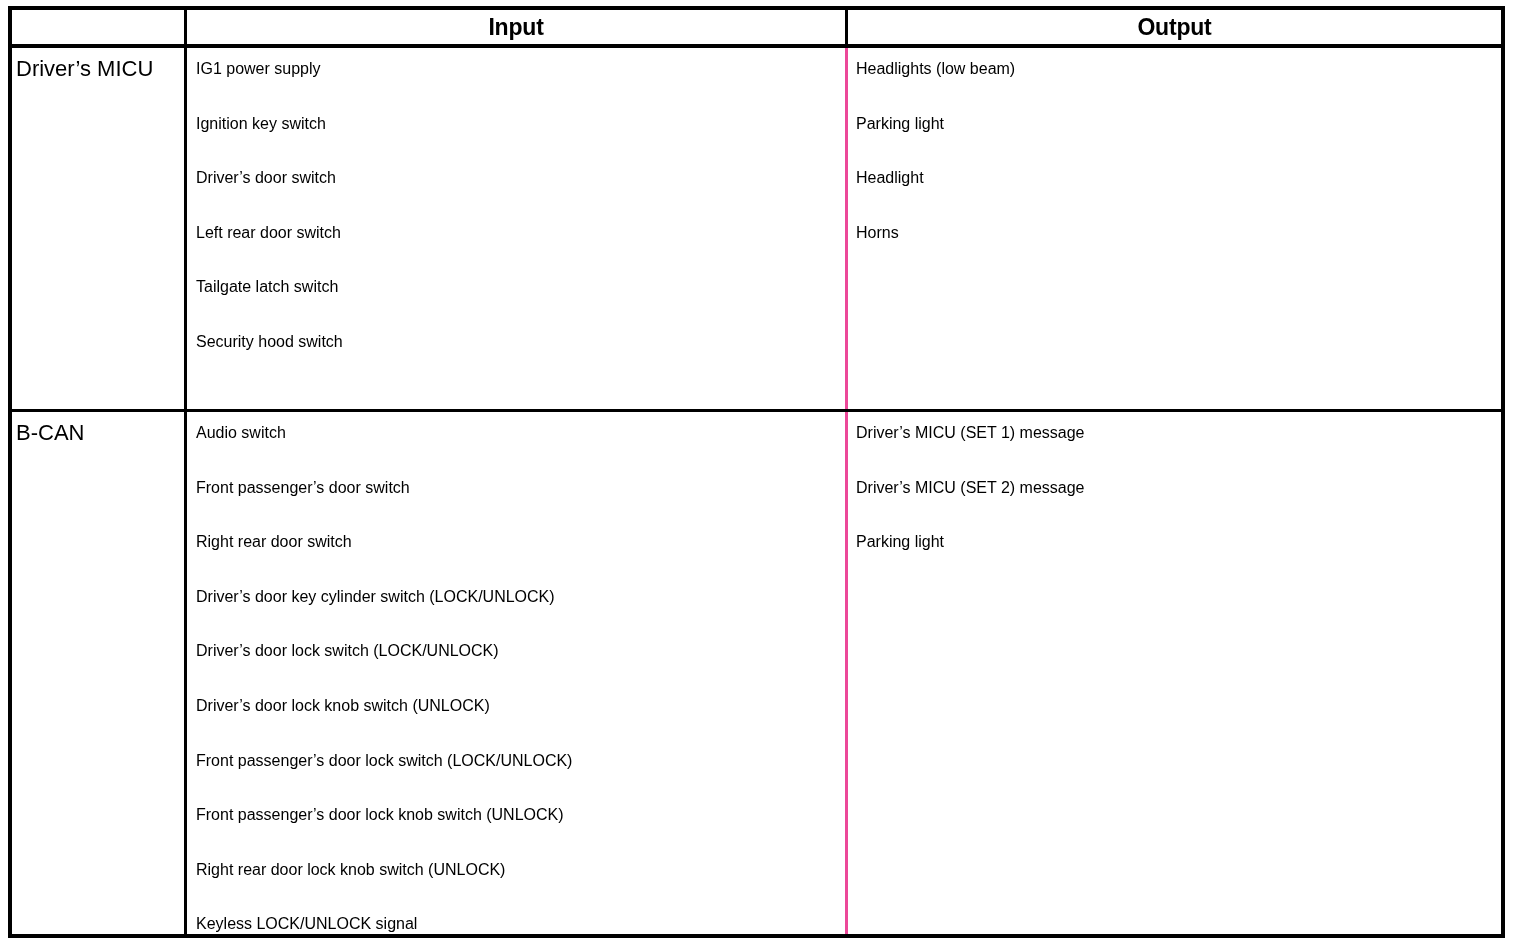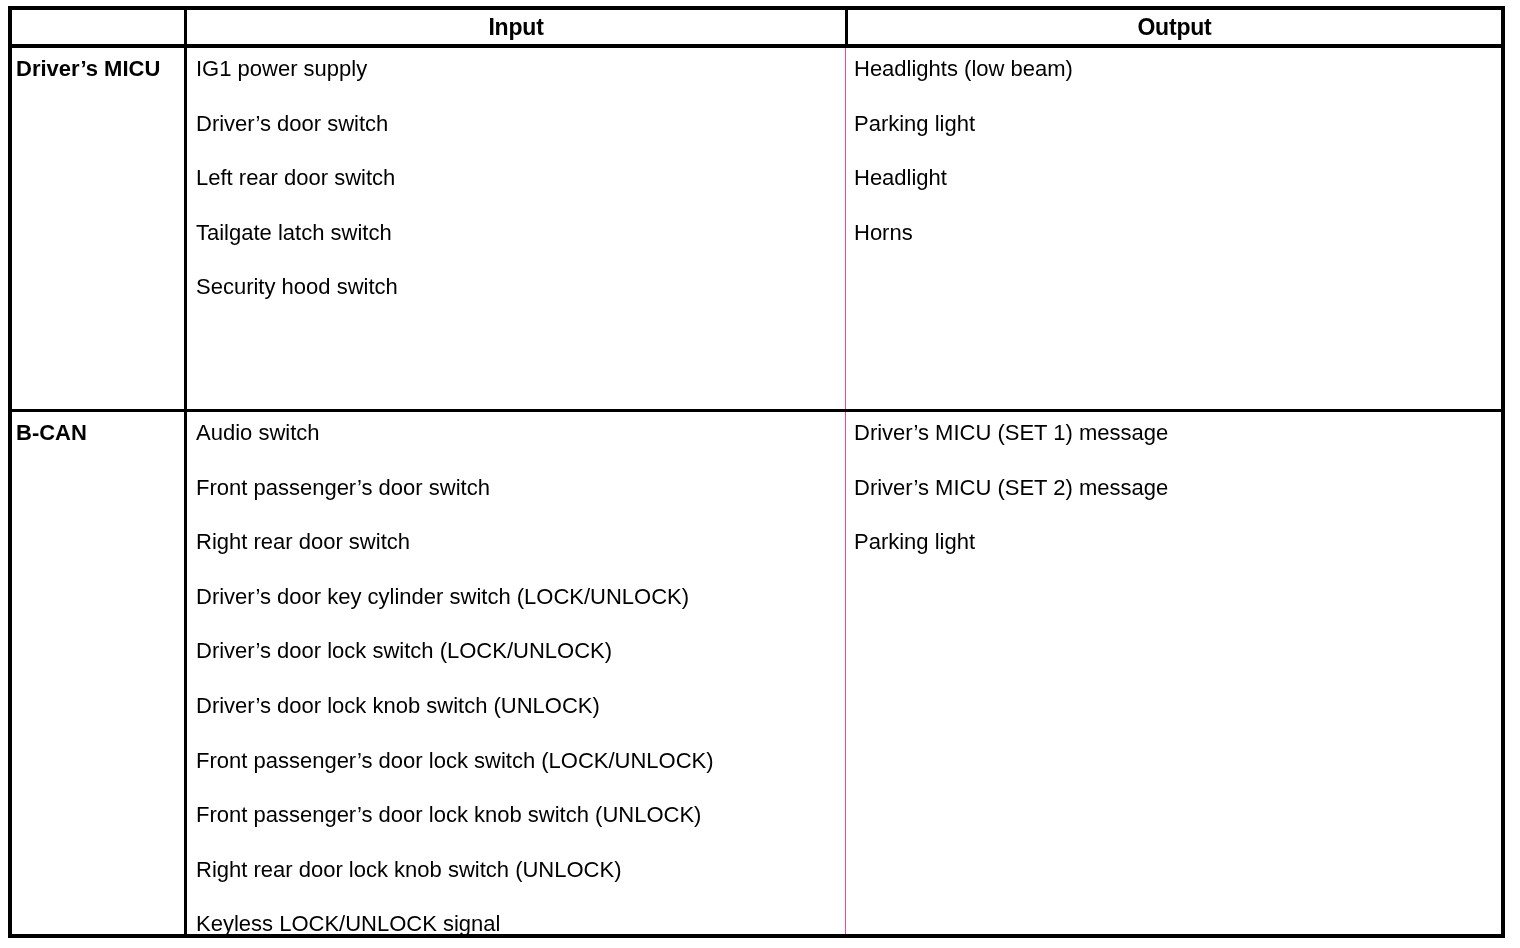--- a/index.html
+++ b/index.html
@@ -80,36 +80,35 @@
 
   .cell {
     position: absolute;
     top: 0;
     bottom: 0;
     box-sizing: border-box;
     overflow: hidden;
   }
   .cell-label  { left: 0;     width: 172px; padding: 7px 4px 0 4px; }
   .cell-input  { left: 172px; width: 661px; border-left: 3px solid #000000; padding: 7px 4px 0 9px; }
-  .cell-output { left: 833px; right: 0;     border-left: 1px solid #ec4899; padding: 7px 4px 0 8px; }
+  .cell-output { left: 833px; right: 0;     border-left: 3px solid #ec4899; padding: 7px 4px 0 8px; }
 
   .row-label {
     font-size: 22px;
     line-height: 28px;
     white-space: nowrap;
-    font-weight: bold;
   }
 
   .item-list {
     margin: 0;
     padding: 0;
     list-style: none;
   }
   .item {
-    font-size: 22px;
+    font-size: 16px;
     line-height: 28px;
     height: 54.6px;
     white-space: nowrap;
   }
 </style>
 </head>
 <body>
 
 <div class="sheet">
   <div class="io-table">
@@ -122,20 +121,21 @@
 
     <div class="tbody">
 
       <div class="trow trow-0">
         <div class="cell cell-label">
           <div class="row-label">Driver’s MICU</div>
         </div>
         <div class="cell cell-input">
           <ul class="item-list">
             <li class="item">IG1 power supply</li>
+            <li class="item">Ignition key switch</li>
             <li class="item">Driver’s door switch</li>
             <li class="item">Left rear door switch</li>
             <li class="item">Tailgate latch switch</li>
             <li class="item">Security hood switch</li>
           </ul>
         </div>
         <div class="cell cell-output">
           <ul class="item-list">
             <li class="item">Headlights (low beam)</li>
             <li class="item">Parking light</li>

